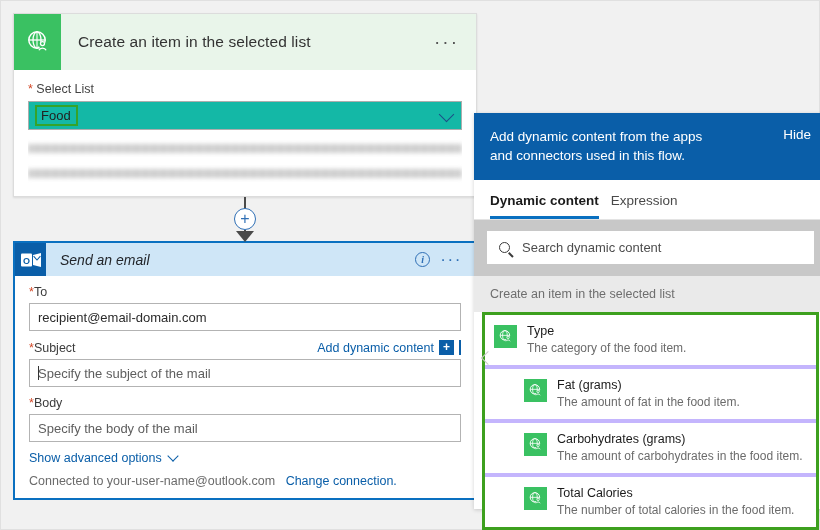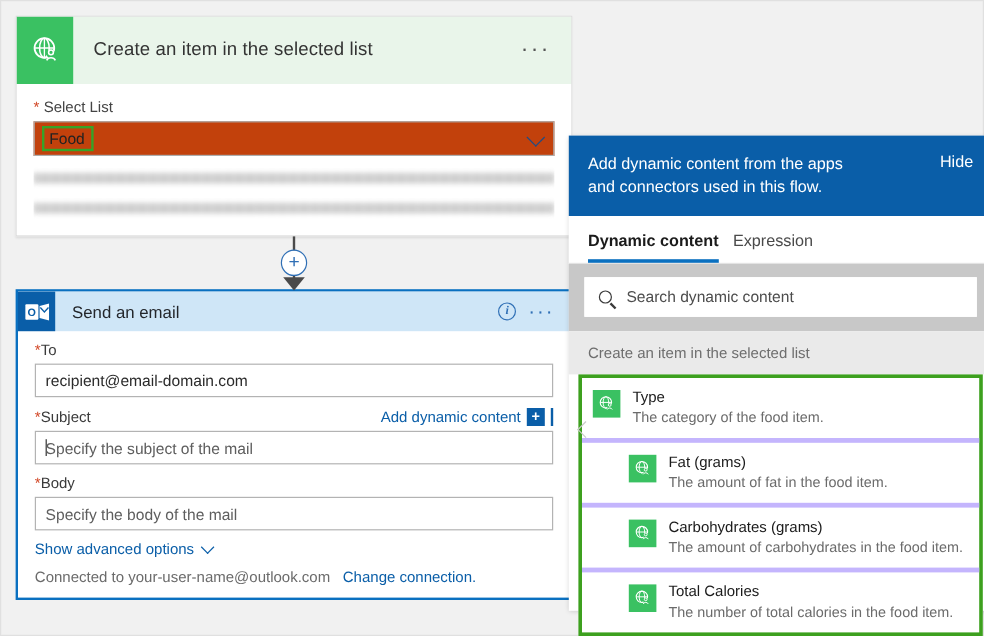--- a/index.html
+++ b/index.html
@@ -49,21 +49,21 @@
     color: #555; font-size: 19px; letter-spacing: 2px;
     line-height: 10px; user-select: none;
   }
   .card1-body { padding: 12px 14px 0 14px; background:#fff; }
   .req-label { font-size: 12.5px; color: #444; margin-bottom: 5px; }
   .req-star { color: #d24726; font-size: 12.5px; }
   .combo {
     position: relative;
     height: 29px;
     border: 1px solid #adadad;
-    background: #c2410c;
+    background: #14b8a6;
     display: flex; align-items: center;
   }
   .combo-value {
     margin-left: 6px;
     font-size: 13px; color: #222;
     border: 2px solid #36a329;
     padding: 1px 5px 1px 4px;
     line-height: 15px;
   }
   .chev-dn {
@@ -117,21 +117,21 @@
   .card2-head {
     display: flex; align-items: center;
     height: 33px;
     background: #cfe6f7;
   }
   .ol-icon {
     width: 31px; height: 33px; flex: 0 0 31px;
     background: #0a5ea8;
     display: flex; align-items: center; justify-content: center;
   }
-  .card2-title { font-size: 14px; color: #23262b; margin-left: 14px; }
+  .card2-title { font-size: 14px; color: #23262b; margin-left: 14px; font-style: italic; }
   .head-right { margin-left:auto; display:flex; align-items:center; gap:10px; margin-right:13px; }
   .info-ic {
     width: 15px; height: 15px; border-radius: 50%;
     border: 1.3px solid #2f6fb5; color: #2f6fb5;
     font-size: 10px; font-style: italic; font-weight: bold;
     line-height: 13px; text-align: center;
     font-family: "Liberation Serif", serif;
   }
   .ellipsis2 { color:#2f6fb5; font-size:17px; letter-spacing:1.6px; line-height:8px; }
   .card2-body { padding: 9px 14px 10px 14px; }

